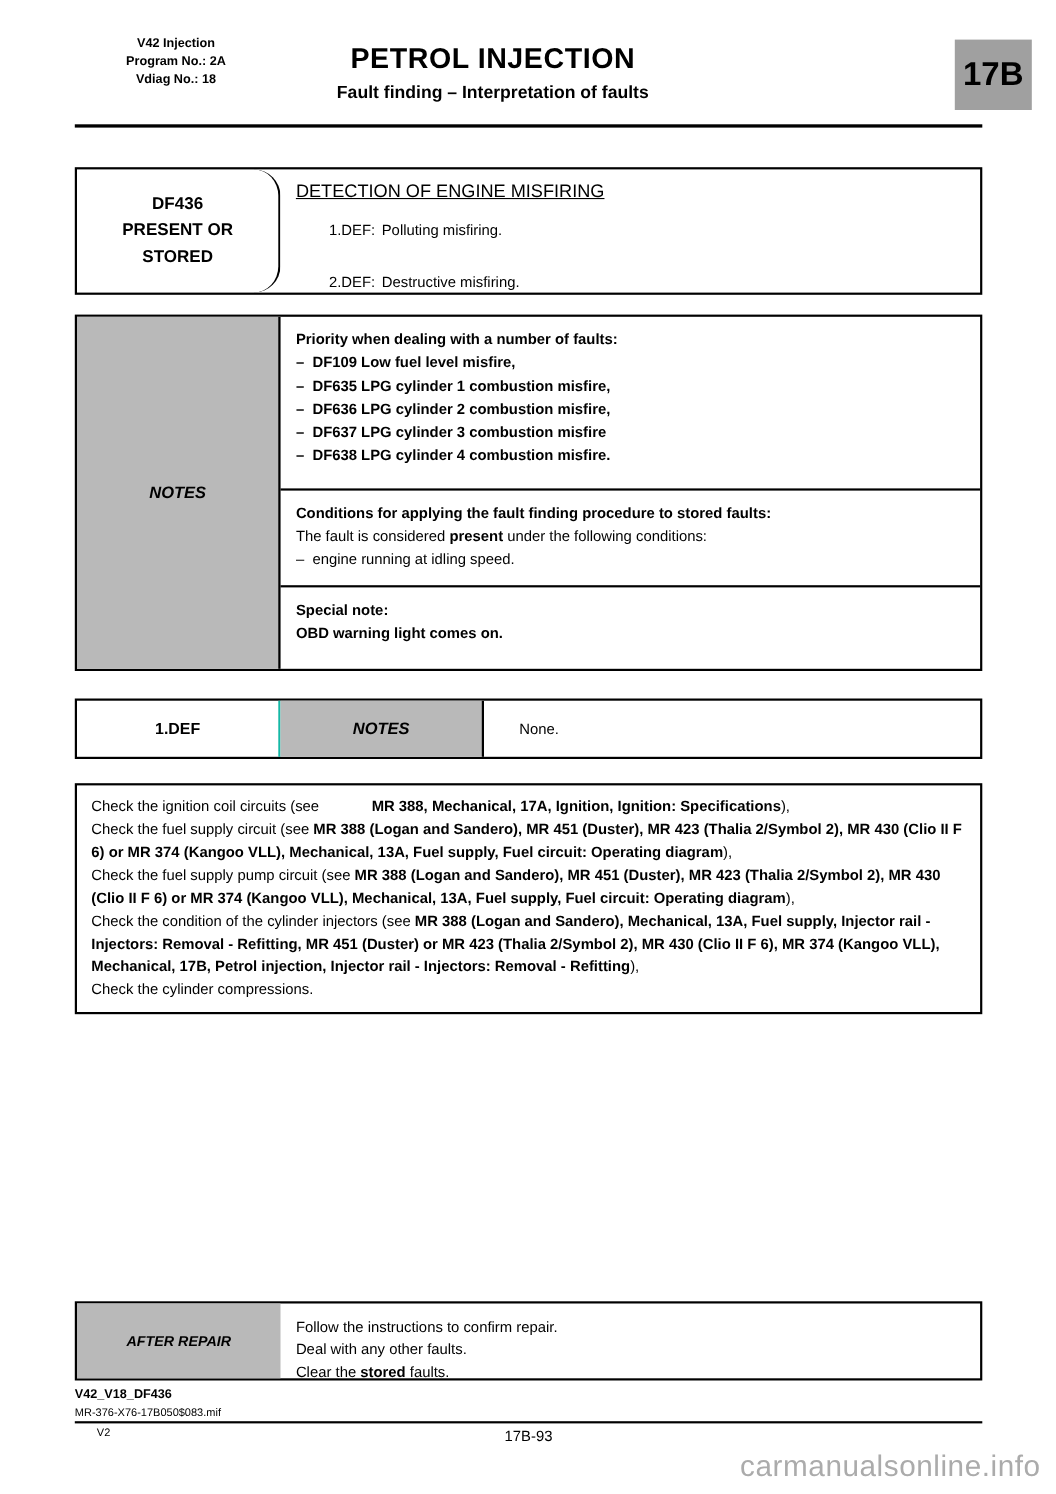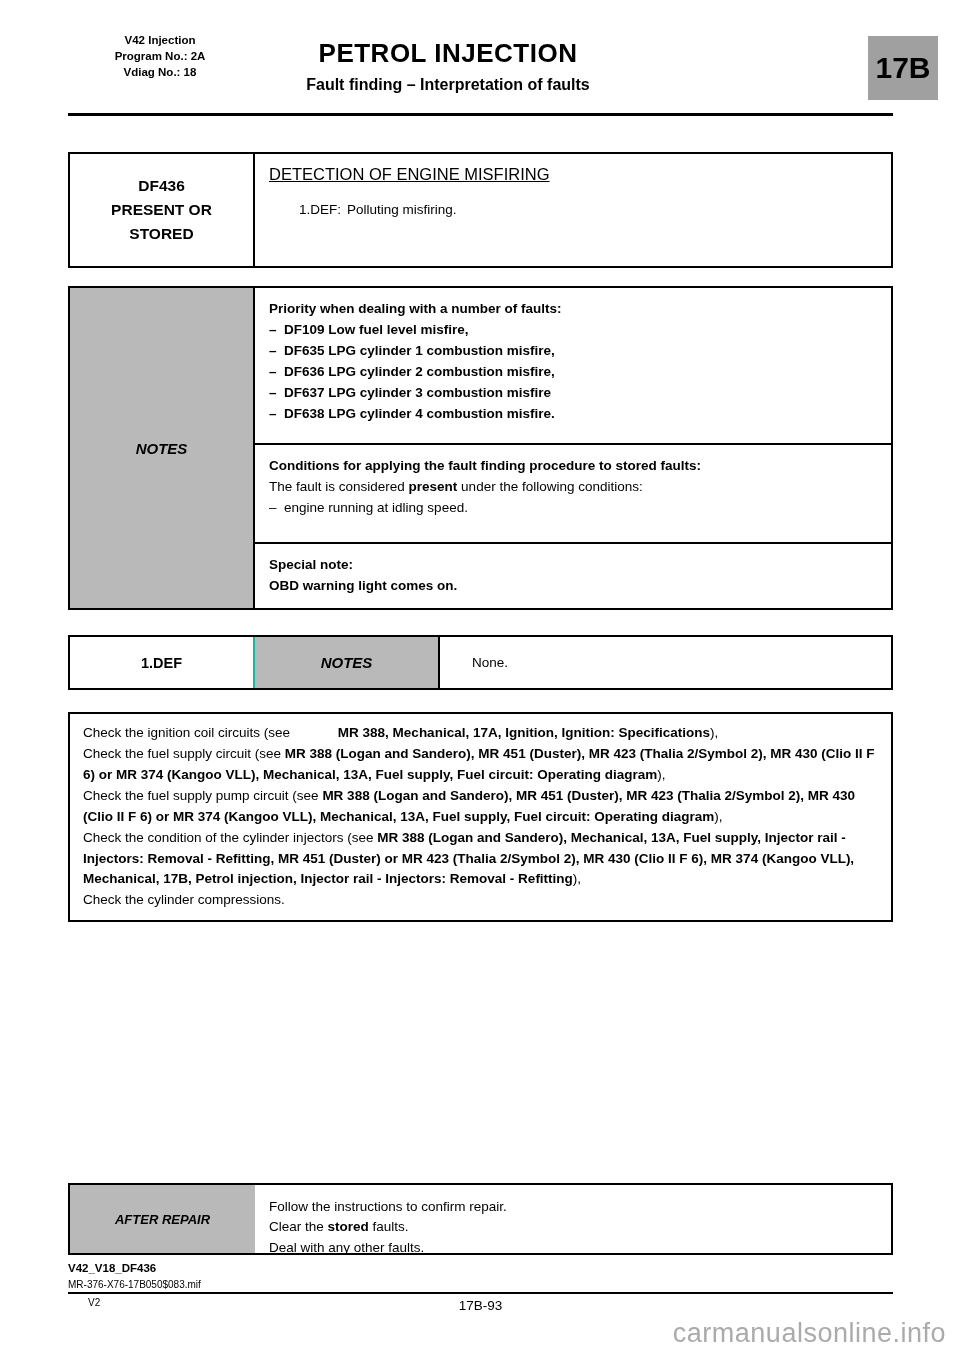--- a/index.html
+++ b/index.html
@@ -40,41 +40,41 @@
   }
 
   
   .t1 {
     position:absolute; left:68px; top:152px; width:825px; height:116px;
     border:2px solid #000; display:flex; background:#fff;
   }
   .t1-left {
     width:185px; border-right:2px solid #000;
     display:flex; flex-direction:column; justify-content:center; align-items:center;
-    font-weight:bold; font-size:15.5px; line-height:1.55; text-align:center;
+    font-weight:bold; font-size:15.5px; line-height:1.55; text-align:center;border-radius:24px;
   }
   .t1-right { flex:1; padding:11px 14px; }
   .t1-title { font-size:16.5px; text-decoration:underline; margin-bottom:3px; }
   .def-line { font-size:13.5px; margin-top:2px; white-space:pre-wrap; }
   .def-label { display:inline-block; min-width:48px; }
 
   
   .t2 {
     position:absolute; left:68px; top:286px; width:825px; height:324px;
     border:2px solid #000; display:flex; background:#fff;
   }
   .notes-cell {
     width:185px; background:var(--cell-gray); border-right:2px solid #000;
     display:flex; align-items:center; justify-content:center;
     font-weight:bold; font-style:italic; font-size:15px;
   }
   .t2-right { flex:1; display:flex; flex-direction:column; }
   .t2-row { padding:11px 14px; border-bottom:2px solid #000; font-size:13.5px; line-height:1.55; }
   .t2-row.r1 { height:158px; font-weight:bold; }
-  .t2-row.r2 { height:100px; }
+  .t2-row.r2 { height:88px; }
   .t2-row.r3 { flex:1; border-bottom:none; font-weight:bold; }
   .list-item { white-space:pre-wrap; }
   .bold-line { font-weight:bold; }
   .plain-line { font-weight:normal; }
 
   
   .t3 {
     position:absolute; left:68px; top:635px; width:825px; height:55px;
     border:2px solid #000; display:flex; background:#fff;
   }
@@ -138,20 +138,23 @@
   <div class="t1">
     <div class="t1-left">
       <div>DF436</div>
       <div>PRESENT OR</div>
       <div>STORED</div>
     </div>
     <div class="t1-right">
       <div class="t1-title">DETECTION OF ENGINE MISFIRING</div>
       <div class="def-line">
         <span class="def-label">1.DEF:</span><span>Polluting misfiring.</span>
+      </div>
+      <div class="def-line">
+        <span class="def-label">2.DEF:</span><span>Destructive misfiring.</span>
       </div>
     </div>
   </div>
 
   <div class="t2">
     <div class="notes-cell">NOTES</div>
     <div class="t2-right">
       <div class="t2-row r1">
         <div>Priority when dealing with a number of faults:</div>
         <div class="list-item">–  DF109 Low fuel level misfire,</div>
@@ -181,22 +184,22 @@
   <div class="checks"><span>Check the ignition coil circuits (see </span><span style="font-weight: bold; margin-left: 44px;">MR 388, Mechanical, 17A, Ignition, Ignition: Specifications</span><span>),
 Check the fuel supply circuit (see </span><span style="font-weight: bold;">MR 388 (Logan and Sandero), MR 451 (Duster), MR 423 (Thalia 2/Symbol 2), MR 430 (Clio II F 6) or MR 374 (Kangoo VLL), Mechanical, 13A, Fuel supply, Fuel circuit: Operating diagram</span><span>),
 Check the fuel supply pump circuit (see </span><span style="font-weight: bold;">MR 388 (Logan and Sandero), MR 451 (Duster), MR 423 (Thalia 2/Symbol 2), MR 430 (Clio II F 6) or MR 374 (Kangoo VLL), Mechanical, 13A, Fuel supply, Fuel circuit: Operating diagram</span><span>),
 Check the condition of the cylinder injectors (see </span><span style="font-weight: bold;">MR 388 (Logan and Sandero), Mechanical, 13A, Fuel supply, Injector rail - Injectors: Removal - Refitting, MR 451 (Duster) or MR 423 (Thalia 2/Symbol 2), MR 430 (Clio II F 6), MR 374 (Kangoo VLL), Mechanical, 17B, Petrol injection, Injector rail - Injectors: Removal - Refitting</span><span>),
 Check the cylinder compressions.</span></div>
 
   <div class="after">
     <div class="after-label">AFTER REPAIR</div>
     <div class="after-text">
       <div>Follow the instructions to confirm repair.</div>
+      <div>Deal with any other faults.</div>
       <div><span>Clear the </span><span style="font-weight: bold;">stored</span><span> faults.</span></div>
-      <div>Deal with any other faults.</div>
     </div>
   </div>
 
   <div class="fig-ref">V42_V18_DF436</div>
   <div class="file-ref">MR-376-X76-17B050$083.mif</div>
   <div class="footer-rule"></div>
   <div class="version">V2</div>
   <div class="page-num">17B-93</div>
   <div class="watermark">carmanualsonline.info</div>
 

